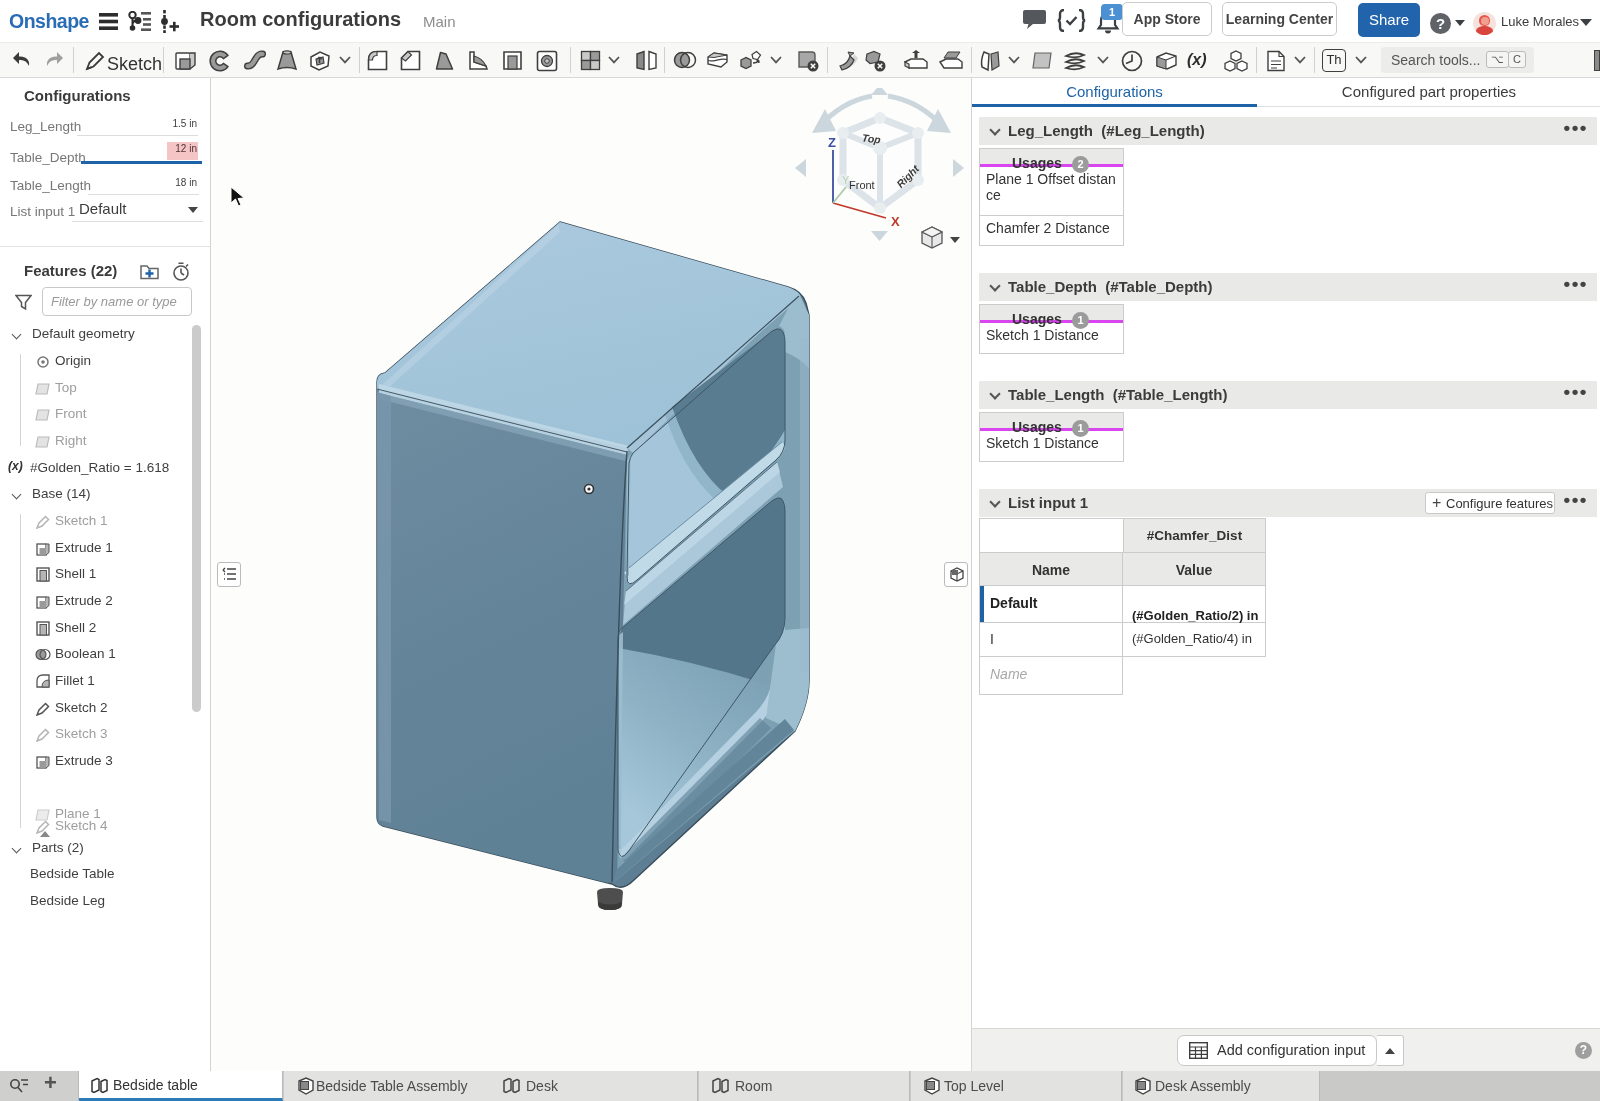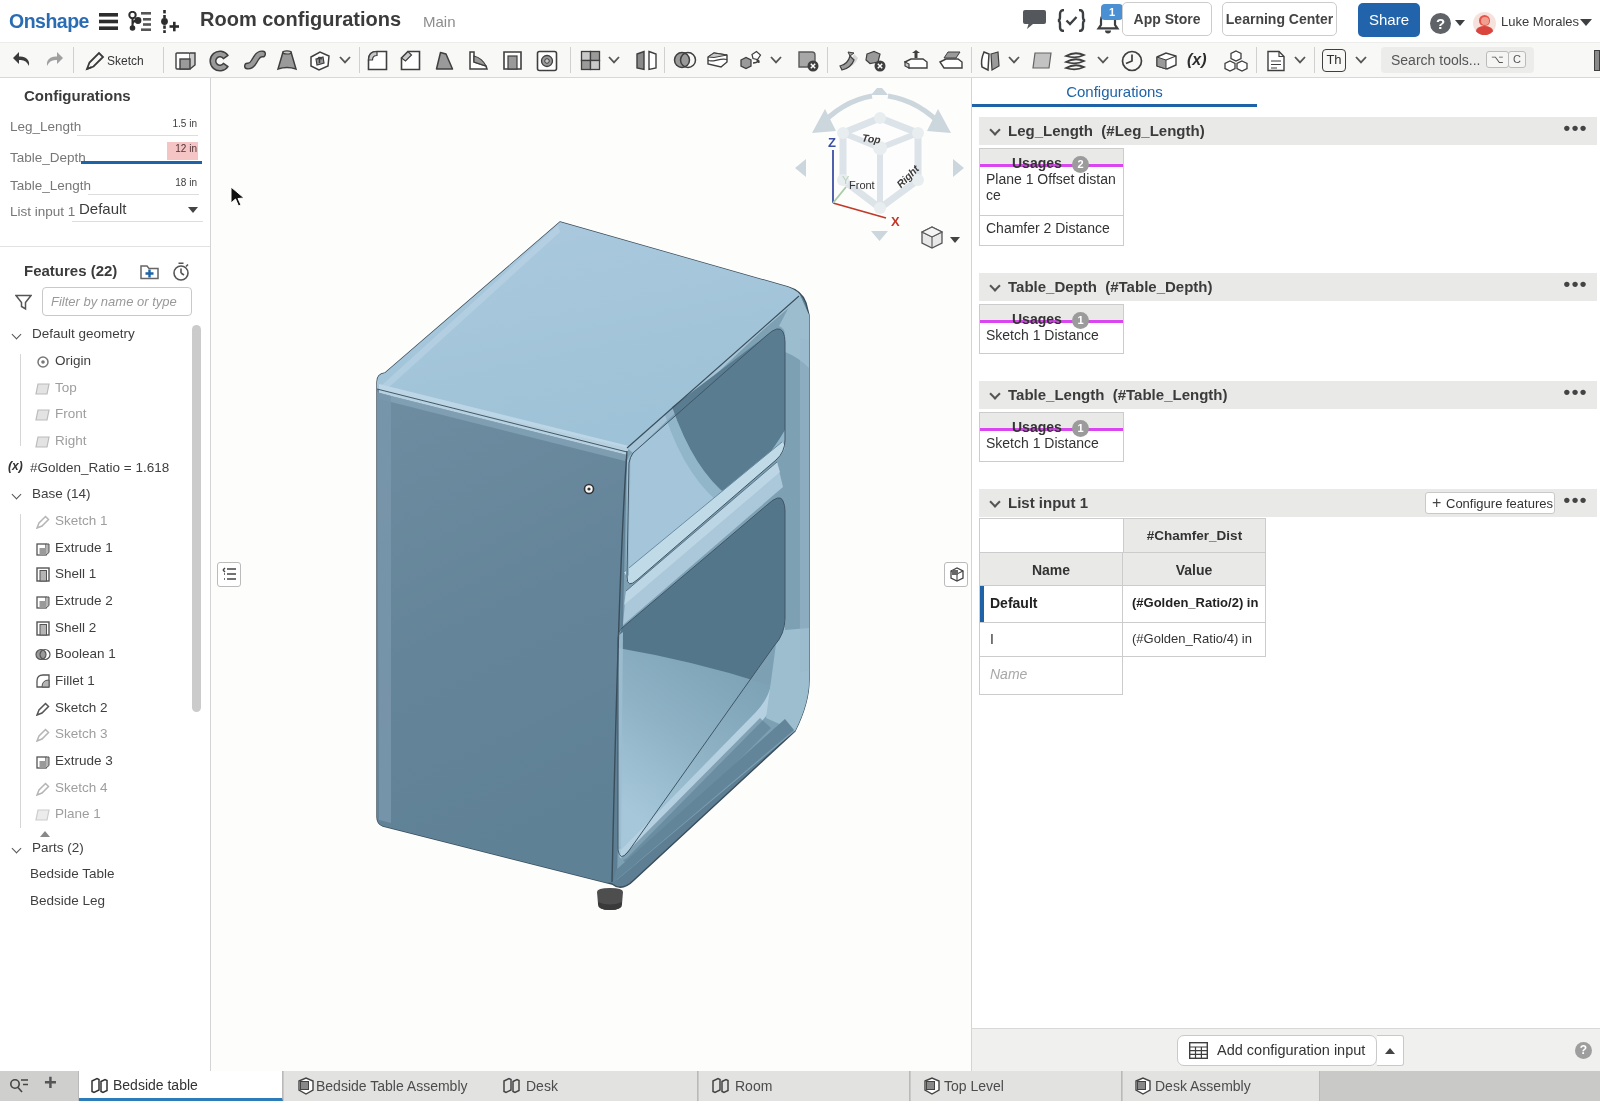--- a/index.html
+++ b/index.html
@@ -12,21 +12,21 @@
   .hicon { position:absolute; top:11px; }
   #doctitle { position:absolute; left:200px; top:8px; font-size:20px; font-weight:bold; color:#3b3b3b; }
   #docver { position:absolute; left:423px; top:13px; font-size:15px; color:#8d8d8d; }
   .hbtn { position:absolute; top:2px; height:34px; background:#fff; border:1px solid #ccc; border-radius:5px; font-size:14px; color:#444; text-align:center; line-height:32px; font-weight:600;}
   #sharebtn { position:absolute; left:1358px; top:3px; width:62px; height:34px; background:#2264ab; border-radius:5px; color:#fff; font-size:15px; text-align:center; line-height:34px; }
   #username { position:absolute; left:1501px; top:14px; font-size:13px; color:#3b3b3b; }
   
   #toolbar { position:absolute; left:0; top:43px; width:1600px; height:35px; background:#f8f8f7; border-bottom:1px solid #d8d8d8; }
   .tsep { position:absolute; top:4px; width:1px; height:26px; background:#d0d0d0; }
   .ticon { position:absolute; top:7px; }
-  #sketchtxt { position:absolute; left:107px; top:11px; font-size:12px; color:#333; }
+  #sketchtxt { position:absolute; left:107px; top:11px; font-size:18px; color:#333; }
   #searchbox { position:absolute; left:1381px; top:4px; width:153px; height:26px; background:#ececeb; border-radius:4px; font-size:14px; color:#555; }
   .kbd { display:inline-block; border:1px solid #bbb; background:#f5f5f4; border-radius:3px; font-size:11px; color:#555; padding:0 4px; height:17px; line-height:15px; }
   
   #viewport { position:absolute; left:0; top:78px; width:1600px; height:993px; background:#fdfdfc; }
   #leftpanel { position:absolute; left:0; top:78px; width:211px; height:993px; background:#fff; border-right:1px solid #d4d4d4; }
   #rightpanel { position:absolute; left:971px; top:78px; width:629px; height:993px; background:#fff; border-left:1px solid #d4d4d4; }
   
   .lp-label { position:absolute; font-size:13.5px; color:#777; }
   .lp-val { position:absolute; font-size:10px; color:#3c3c3c; text-align:right; }
   .lp-under { position:absolute; height:1px; background:#ddd; }
@@ -585,21 +585,21 @@
         <span style="position:absolute;left:55px;top:4px;">Sketch 3</span>
       </div>
     <div class="trow" style="top:671px;">
         <svg style="position:absolute;left:36px;top:5px" width="14" height="15" viewBox="0 0 14 15">
           <rect x="1" y="3" width="9" height="11" fill="#fff" stroke="#555" stroke-width="1.3"></rect>
           <path d="M10 14 L13 11.5 V3 L10 3" fill="#b5b5b5" stroke="#555" stroke-width="1"></path>
           <rect x="3.5" y="7" width="6.5" height="7" fill="#9a9a9a"></rect>
         </svg>
         <span style="position:absolute;left:55px;top:4px;">Extrude 3</span>
       </div>
-    <div class="trow dim" style="top:698px;">
+    <div class="trow dim" style="top:736px;">
         <svg style="position:absolute;left:36px;top:6px" width="14" height="14" viewBox="0 0 14 14">
           <path fill="none" stroke="#b5b5b5" stroke-width="1.5" d="M1 13 L3 8 L9.5 1.5 L12.5 4.5 L6 11 Z"></path>
         </svg>
         <span style="position:absolute;left:55px;top:4px;">Sketch 4</span>
       </div>
     <div class="trow dim" style="top:724px;">
         <svg style="position:absolute;left:35px;top:6px" width="15" height="14" viewBox="0 0 15 14">
           <path d="M3 2 H14 L12 12 H1 Z" fill="#ececec" stroke="#ccc" stroke-width="1.2"></path>
         </svg>
         <span style="position:absolute;left:55px;top:4px;">Plane 1</span>
@@ -612,20 +612,21 @@
       </div>
     <div class="trow" style="left:0;top:784px;">
         <span style="position:absolute;left:30px;top:4px;">Bedside Table</span>
       </div>
     <div class="trow" style="left:0;top:811px;">
         <span style="position:absolute;left:30px;top:4px;">Bedside Leg</span>
       </div>
   </div>
   <div id="rightpanel">
     <div class="rp-tab" style="left:0;width:285px;color:#1e63a7;border-bottom:3px solid #1e63a7;">Configurations</div>
+    <div class="rp-tab" style="left:285px;width:344px;color:#3c3c3c;border-bottom:1px solid #e0e0e0;">Configured part properties</div>
 
     <div class="sechead" style="top:39px;">
         <span class="chev"></span>
         <span class="t">Leg_Length&nbsp; (#Leg_Length)</span>
         <span class="dots">•••</span>
       </div>
     <div class="usgtbl" style="top:70px;">
       <div class="usghead">
           <span style="position:absolute;left:32px;top:6px;">Usages</span>
           <span class="badge" style="position:absolute;left:92px;top:7px;">2</span>
@@ -672,21 +673,21 @@
     <div style="position:absolute;left:7px;top:440px;width:287px;height:177px;">
       <div style="position:absolute;left:0;top:0;width:144px;height:68px;background:#fff;border:1px solid #ccc;border-right:none;"></div>
       <div style="position:absolute;left:144px;top:0;width:143px;height:34px;background:#e9e9e8;border:1px solid #ccc;border-bottom:none;font-size:13.5px;font-weight:bold;color:#333;text-align:center;line-height:34px;">#Chamfer_Dist</div>
       <div style="position:absolute;left:0;top:34px;width:144px;height:34px;background:#e9e9e8;border:1px solid #ccc;font-size:14px;font-weight:bold;color:#333;text-align:center;line-height:34px;">Name</div>
       <div style="position:absolute;left:144px;top:34px;width:143px;height:34px;background:#e9e9e8;border:1px solid #ccc;border-left:none;font-size:14px;font-weight:bold;color:#333;text-align:center;line-height:34px;">Value</div>
       <div style="position:absolute;left:0;top:68px;width:144px;height:37px;background:#fff;border:1px solid #ccc;border-top:none;">
           <span style="position:absolute;left:0;top:0;width:4px;height:36px;background:#1e63a7;"></span>
           <span style="position:absolute;left:10px;top:9px;font-size:14px;font-weight:bold;color:#222;">Default</span>
         </div>
       <div style="position:absolute;left:144px;top:68px;width:143px;height:37px;background:#fff;border:1px solid #ccc;border-top:none;border-left:none;">
-          <span style="position:absolute;left:9px;top:9px;font-size:13px;font-weight:bold;color:#222;text-align:center;">(#Golden_Ratio/2) in</span>
+          <span style="position:absolute;left:9px;top:22px;font-size:13px;font-weight:bold;color:#222;text-align:center;">(#Golden_Ratio/2) in</span>
         </div>
       <div style="position:absolute;left:0;top:105px;width:144px;height:34px;background:#fff;border:1px solid #ccc;border-top:none;">
           <span style="position:absolute;left:10px;top:8px;font-size:14px;color:#333;">I</span>
         </div>
       <div style="position:absolute;left:144px;top:105px;width:143px;height:34px;background:#fff;border:1px solid #ccc;border-top:none;border-left:none;">
           <span style="position:absolute;left:9px;top:8px;font-size:13px;color:#333;">(#Golden_Ratio/4) in</span>
         </div>
       <div style="position:absolute;left:0;top:139px;width:144px;height:38px;background:#fff;border:1px solid #ccc;border-top:none;">
           <span style="position:absolute;left:10px;top:9px;font-size:14px;font-style:italic;color:#a8a8a8;">Name</span>
         </div>

